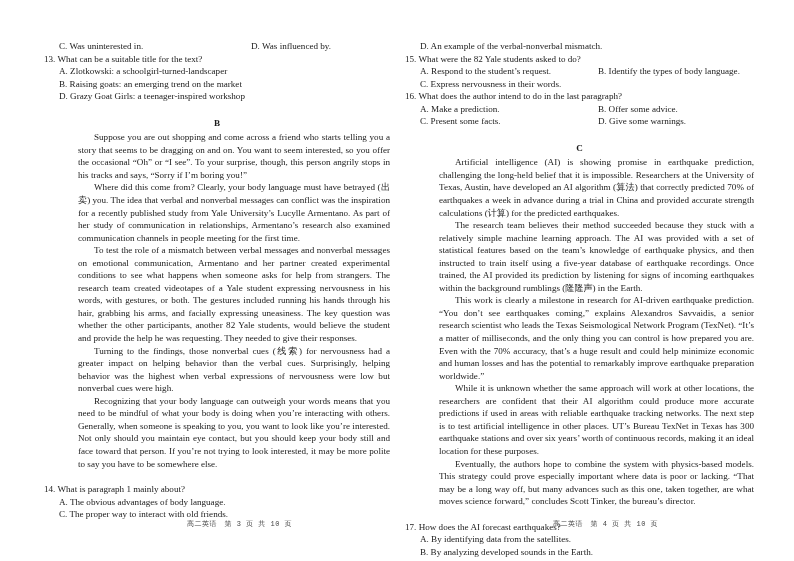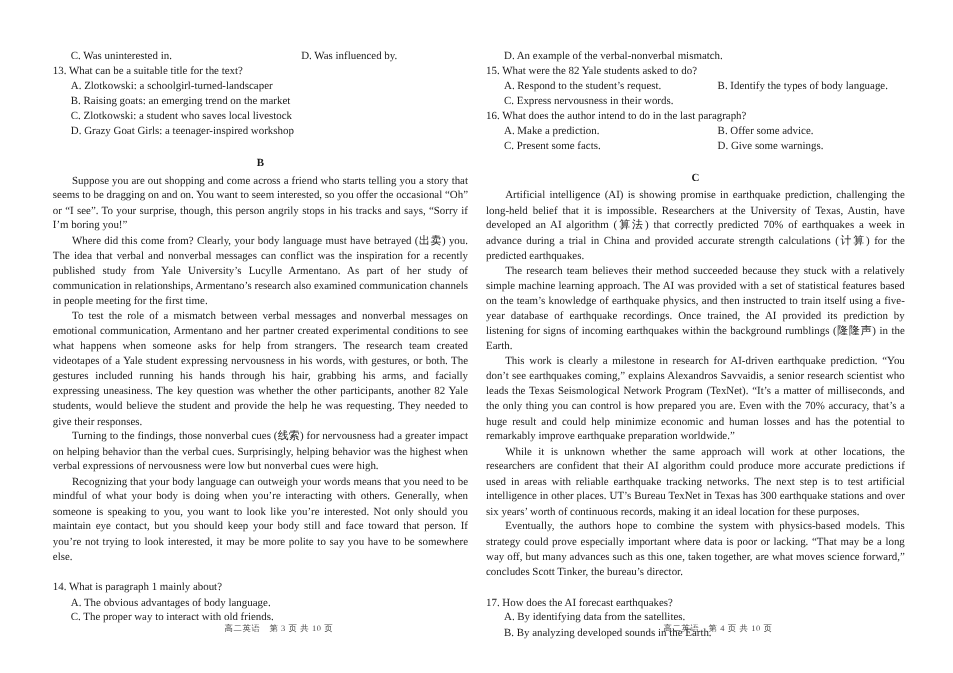--- a/index.html
+++ b/index.html
@@ -7,39 +7,38 @@
          font-family: "Liberation Serif", "DejaVu Serif", serif; color: #1a1a1a; }
   .col { position: absolute; top: 40px; font-size: 9.1px; line-height: 12.55px; font-family: Liberation Serif, serif; }
   .left { left: 44px; width: 346px; }
   .right { left: 405px; width: 349px; }
   .opt { padding-left: 15px; }
   .q { padding-left: 0; }
   .row2 { display: flex; padding-left: 15px; }
   .row2 > span { flex: 0 0 auto; }
   .row2 > span:first-child { width: 178px; }
   .sec { text-align: center; font-weight: bold; margin: 7px 0 2px 0; }
-  .para { text-align: justify; text-indent: 16px; }
+  .para { text-align: justify; text-indent: 16px; margin-left: 34px; }
   .gap { height: 13px; }
   .footer { position: absolute; top: 519px; font-size: 7px; color: #444; letter-spacing: 0.5px;
-            font-family: Liberation Serif, serif; }
+            font-family: Liberation Mono, monospace; }
   .footer.l { left: 187px; }
   .footer.r { left: 553px; }
 </style>
 </head>
 <body>
 
 <div class="col left">
   <div class="row2">
     <span>C. Was uninterested in.</span>
     <span style="padding-left:14px">D. Was influenced by.</span>
   </div>
   <div class="q">13. What can be a suitable title for the text?</div>
   <div class="opt">A. Zlotkowski: a schoolgirl-turned-landscaper</div>
   <div class="opt">B. Raising goats: an emerging trend on the market</div>
-  <div class="opt">C. Zlotkowski: a student who saves local livestock</div>
   <div class="opt">D. Grazy Goat Girls: a teenager-inspired workshop</div>
 
   <div class="sec" style="margin-top:14px">B</div>
   <div class="para">Suppose you are out shopping and come across a friend who starts telling you a story that seems to be dragging on and on. You want to seem interested, so you offer the occasional “Oh” or “I see”. To your surprise, though, this person angrily stops in his tracks and says, “Sorry if I’m boring you!”</div>
   <div class="para">Where did this come from? Clearly, your body language must have betrayed (出卖) you. The idea that verbal and nonverbal messages can conflict was the inspiration for a recently published study from Yale University’s Lucylle Armentano. As part of her study of communication in relationships, Armentano’s research also examined communication channels in people meeting for the first time.</div>
   <div class="para">To test the role of a mismatch between verbal messages and nonverbal messages on emotional communication, Armentano and her partner created experimental conditions to see what happens when someone asks for help from strangers. The research team created videotapes of a Yale student expressing nervousness in his words, with gestures, or both. The gestures included running his hands through his hair, grabbing his arms, and facially expressing uneasiness. The key question was whether the other participants, another 82 Yale students, would believe the student and provide the help he was requesting. They needed to give their responses.</div>
   <div class="para">Turning to the findings, those nonverbal cues (线索) for nervousness had a greater impact on helping behavior than the verbal cues. Surprisingly, helping behavior was the highest when verbal expressions of nervousness were low but nonverbal cues were high.</div>
   <div class="para">Recognizing that your body language can outweigh your words means that you need to be mindful of what your body is doing when you’re interacting with others. Generally, when someone is speaking to you, you want to look like you’re interested. Not only should you maintain eye contact, but you should keep your body still and face toward that person. If you’re not trying to look interested, it may be more polite to say you have to be somewhere else.</div>
 
   <div class="gap"></div>

